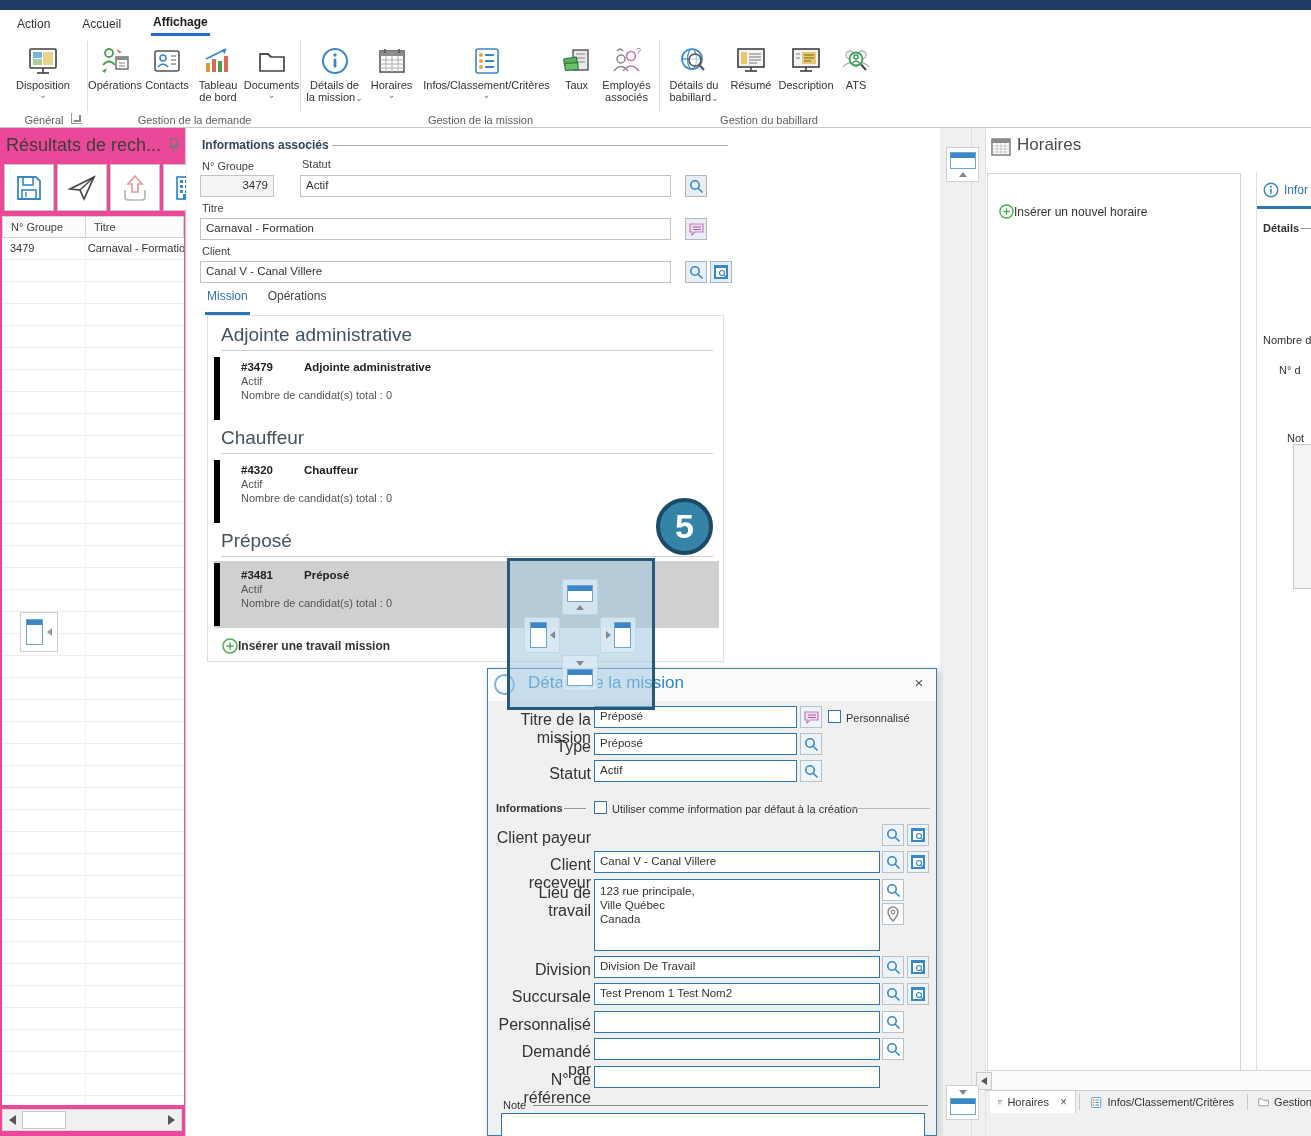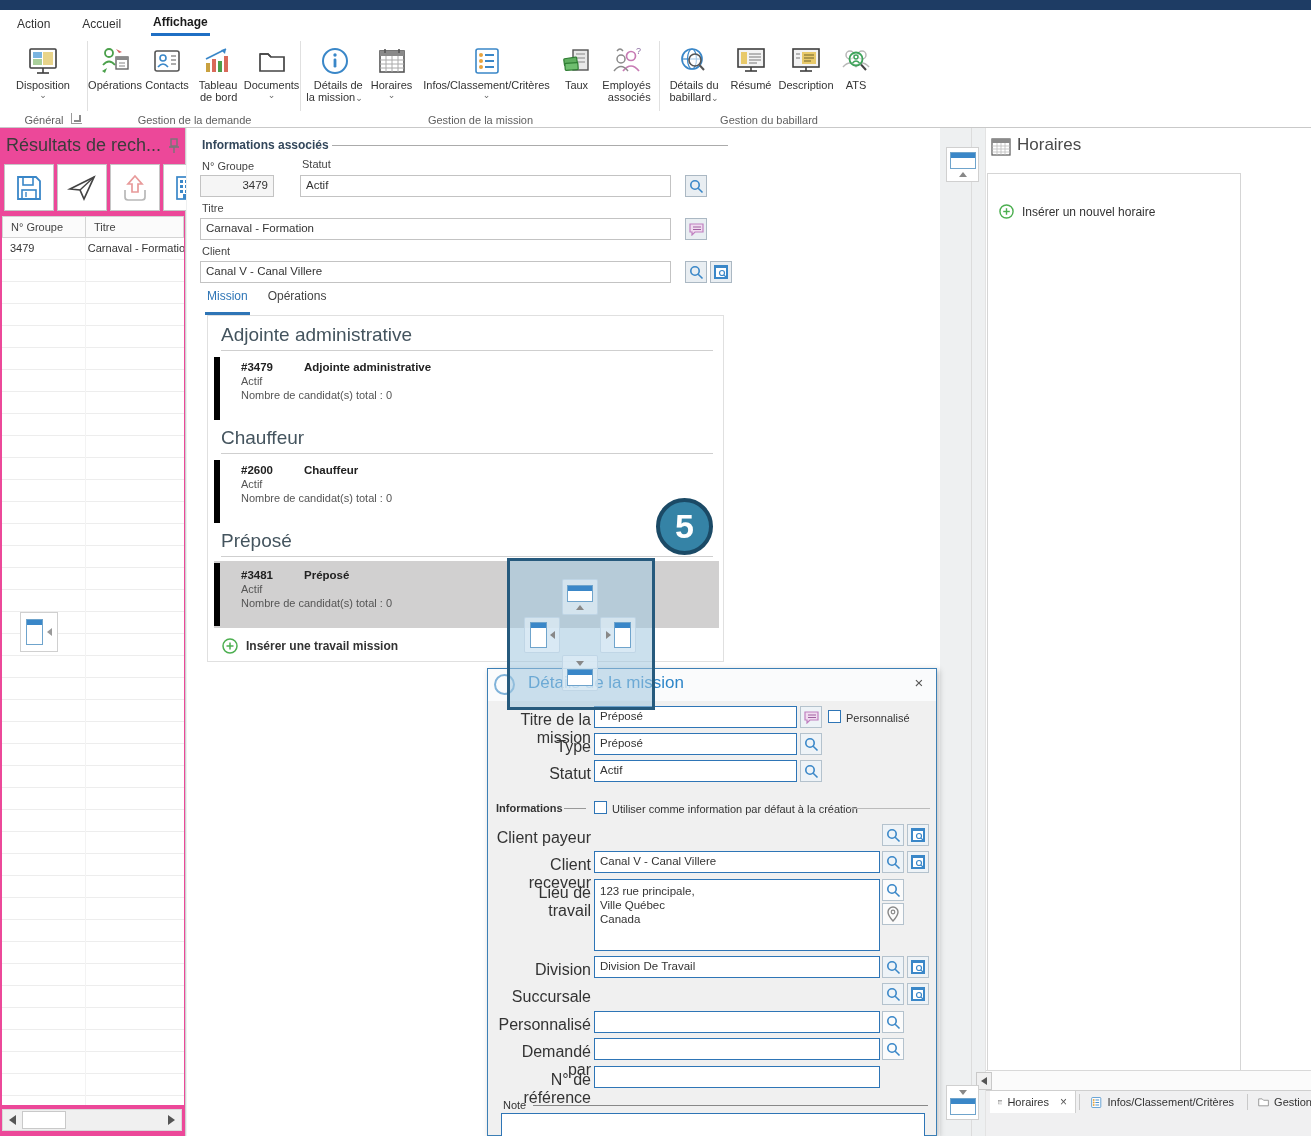--- a/index.html
+++ b/index.html
@@ -14,21 +14,21 @@
   #ribbon { left:0; top:10px; width:1311px; height:118px; background:#ffffff; border-bottom:1px solid #c9c9c9; }
   #ribbon-tabs { position:absolute; left:0; top:0; height:27px; display:flex; align-items:center; padding-left:15px; gap:28px; }
   .rtab { font-size:12px; color:#333; padding:4px 2px; cursor:default; }
   .rtab.active { font-weight:bold; color:#1a1a1a; border-bottom:3px solid #1f6fc4; }
   .rgroup { position:absolute; top:27px; height:90px; }
   .rgroup .rsep { position:absolute; right:0; top:4px; bottom:16px; width:1px; background:#e0e0e0; }
   .rgroup-label { position:absolute; bottom:1px; left:0; right:0; text-align:center; font-size:11px; color:#5f5f5f; }
   .rbtns { position:absolute; top:4px; left:0; right:2px; display:flex; justify-content:center; }
   .rbtn { display:flex; flex-direction:column; align-items:center; padding:2px 3px; cursor:default; }
   .rbtn .ric { height:36px; display:flex; align-items:center; justify-content:center; }
-  .rbtn .rlab { font-size:11px; line-height:12px; color:#333; text-align:right; white-space:pre-line; }
+  .rbtn .rlab { font-size:11px; line-height:12px; color:#333; text-align:center; white-space:pre-line; }
   .rchev { font-size:9px; color:#666; line-height:8px; }
   .launcher { position:absolute; bottom:3px; right:6px; width:11px; height:11px; border:1px solid #9a9a9a; border-top:none; border-right:none; }
   .launcher:before { content:""; position:absolute; right:1px; bottom:1px; width:5px; height:5px; border-right:2px solid #8a8a8a; border-bottom:2px solid #8a8a8a; }
 
   
   #left-panel { left:0; top:128px; width:186px; height:1008px; background:#ec4899; border-right:1px solid #cfcfcf; }
   #lp-title { position:absolute; left:6px; top:7px; font-size:18px; color:#3c3c3c; white-space:nowrap; }
   #lp-toolbar { position:absolute; left:4px; top:36px; height:48px; display:flex; gap:3px; width:182px; overflow:hidden; }
   .lp-btn { width:50px; height:47px; border:1px solid #c6c6c6; background:#fff; display:flex; align-items:center; justify-content:center; flex:0 0 auto; }
   #lp-table-head { position:absolute; left:2px; top:88px; width:182px; height:22px; display:flex; border:1px solid #d4d4d4; background:#fbfbfb; }
@@ -59,21 +59,21 @@
   .sq-btn { width:22px; height:22px; background:#e9eef2; border:1px solid #abb8c3; display:flex; align-items:center; justify-content:center; }
   .mtab { font-size:12px; padding:3px 2px 9px 2px; color:#444; }
   .mtab.active { color:#2e75b6; border-bottom:3px solid #2e75b6; }
   #mission-panel { position:absolute; left:20px; top:187px; width:517px; height:347px; border:1px solid #e0e0e0; background:#fff; }
   .msec-title { font-size:19px; color:#44545e; }
   .msec-rule { height:1px; background:#cfcfcf; }
   .mitem-bar { position:absolute; width:6px; background:#000; }
   .mi-num { font-size:11.5px; font-weight:bold; color:#222; }
   .mi-title { font-size:11.5px; font-weight:bold; color:#222; }
   .mi-sub { font-size:11px; color:#555; }
-  .insert-link { display:flex; align-items:center; gap:8px; }
+  .insert-link { display:flex; align-items:center; }
   .insert-link .txt { font-size:12px; color:#333; font-weight:bold; }
   .insert-link .txt.normal { font-weight:normal; }
 
   
   #dock-overlay { left:507px; top:558px; width:148px; height:152px; background:rgba(160,198,222,0.55); border:3px solid #265a7d; z-index:30; }
   .dock-cross { position:absolute; left:14px; top:18px; width:112px; height:112px; }
   .dock-btn { position:absolute; background:rgba(222,236,245,0.75); border:1px solid rgba(190,212,228,0.9); border-radius:2px; display:flex; align-items:center; justify-content:center; gap:3px; }
   .dg-h { width:26px; height:17px; background:#fff; border:1px solid #6fa4cc; }
   .dg-h .bar { height:5px; background:#3a87c8; }
   .dg-v { width:17px; height:26px; background:#fff; border:1px solid #6fa4cc; }
@@ -499,21 +499,21 @@
         <div class="abs mi-num" style="left:27px;top:5px;">#3479</div>
         <div class="abs mi-title" style="left:90px;top:5px;">Adjointe administrative</div>
         <div class="abs mi-sub" style="left:27px;top:19px;">Actif</div>
         <div class="abs mi-sub" style="left:27px;top:33px;">Nombre de candidat(s) total : 0</div>
       </div>
 
       <div class="abs msec-title" style="left:13px;top:111px;">Chauffeur</div>
       <div class="abs msec-rule" style="left:13px;top:137px;width:492px;"></div>
       <div class="abs" style="left:6px;top:143px;width:500px;height:66px;">
         <div class="mitem-bar" style="left:0;top:1px;height:63px;"></div>
-        <div class="abs mi-num" style="left:27px;top:5px;">#2600</div>
+        <div class="abs mi-num" style="left:27px;top:5px;">#4320</div>
         <div class="abs mi-title" style="left:90px;top:5px;">Chauffeur</div>
         <div class="abs mi-sub" style="left:27px;top:19px;">Actif</div>
         <div class="abs mi-sub" style="left:27px;top:33px;">Nombre de candidat(s) total : 0</div>
       </div>
 
       <div class="abs msec-title" style="left:13px;top:214px;">Préposé</div>
       <div class="abs msec-rule" style="left:13px;top:240px;width:492px;"></div>
       <div class="abs" style="left:6px;top:245px;width:505px;height:67px;background:#d1d0d0;">
         <div class="mitem-bar" style="left:0;top:2px;height:63px;"></div>
         <div class="abs mi-num" style="left:27px;top:8px;">#3481</div>
@@ -668,20 +668,21 @@
     <div class="dlg-btn" style="left:419px;top:287px;">
       <svg width="16" height="16" viewBox="0 0 16 16">
           <rect x="1" y="1" width="14" height="14" fill="#3a87c8"></rect>
           <rect x="3" y="4" width="10" height="9" fill="#fff"></rect>
           <circle cx="9" cy="9" r="2.5" fill="none" stroke="#3a87c8" stroke-width="1.2"></circle>
           <line x1="10.8" y1="10.8" x2="13" y2="13" stroke="#3a87c8" stroke-width="1.2"></line>
         </svg>
     </div>
 
     <div class="dlg-label" style="left:8px;top:319px;">Succursale</div>
+    <div class="dlg-input" style="left:106px;top:314px;width:286px;">Test Prenom 1 Test Nom2</div>
     <div class="dlg-btn" style="left:394px;top:314px;">
       <svg width="15" height="15" viewBox="0 0 15 15">
           <circle cx="6" cy="6" r="4.2" fill="none" stroke="#3a87c8" stroke-width="1.6"></circle>
           <line x1="9.2" y1="9.2" x2="13.5" y2="13.5" stroke="#3a87c8" stroke-width="1.6"></line>
         </svg>
     </div>
     <div class="dlg-btn" style="left:419px;top:314px;">
       <svg width="16" height="16" viewBox="0 0 16 16">
           <rect x="1" y="1" width="14" height="14" fill="#3a87c8"></rect>
           <rect x="3" y="4" width="10" height="9" fill="#fff"></rect>
@@ -752,20 +753,37 @@
       <div class="insert-link abs" style="left:11px;top:30px;">
         <svg width="15" height="15" viewBox="0 0 16 16">
             <circle cx="8" cy="8" r="7" fill="none" stroke="#4caf50" stroke-width="1.5"></circle>
             <line x1="8" y1="4.5" x2="8" y2="11.5" stroke="#4caf50" stroke-width="1.5"></line>
             <line x1="4.5" y1="8" x2="11.5" y2="8" stroke="#4caf50" stroke-width="1.5"></line>
           </svg>
         <span class="txt normal">Insérer un nouvel horaire</span>
       </div>
     </div>
 
+    <div id="rp-sub">
+      <div id="rp-infor-tab">
+        <svg width="16" height="16" viewBox="0 0 16 16">
+            <circle cx="8" cy="8" r="6.8" fill="none" stroke="#3a87c8" stroke-width="1.4"></circle>
+            <circle cx="8" cy="4.8" r="1" fill="#3a87c8"></circle>
+            <rect x="7.2" y="6.8" width="1.6" height="5" rx="0.8" fill="#3a87c8"></rect>
+          </svg>
+        <span class="t">Infor</span>
+      </div>
+      <div id="rp-underline"></div>
+      <div class="rp-lbl" style="left:6px;top:50px;font-weight:bold;">Détails</div>
+      <div class="abs" style="left:44px;top:56px;width:12px;height:1px;background:#999;"></div>
+      <div class="rp-lbl" style="left:6px;top:162px;">Nombre d</div>
+      <div class="rp-lbl" style="left:22px;top:192px;">N° d</div>
+      <div class="rp-lbl" style="left:30px;top:260px;">Not</div>
+      <div id="rp-graybox"></div>
+    </div>
 
     <div id="rp-hscroll">
       <div id="rp-hs-btn">
           <div class="tri-left" style="border-width:4px 6px 4px 0;"></div>
         </div>
     </div>
 
     <div id="rp-tabbar">
       <div class="rp-tab sel" style="left:4px;width:86px;">
         <svg width="14" height="14" viewBox="0 0 20 20">

